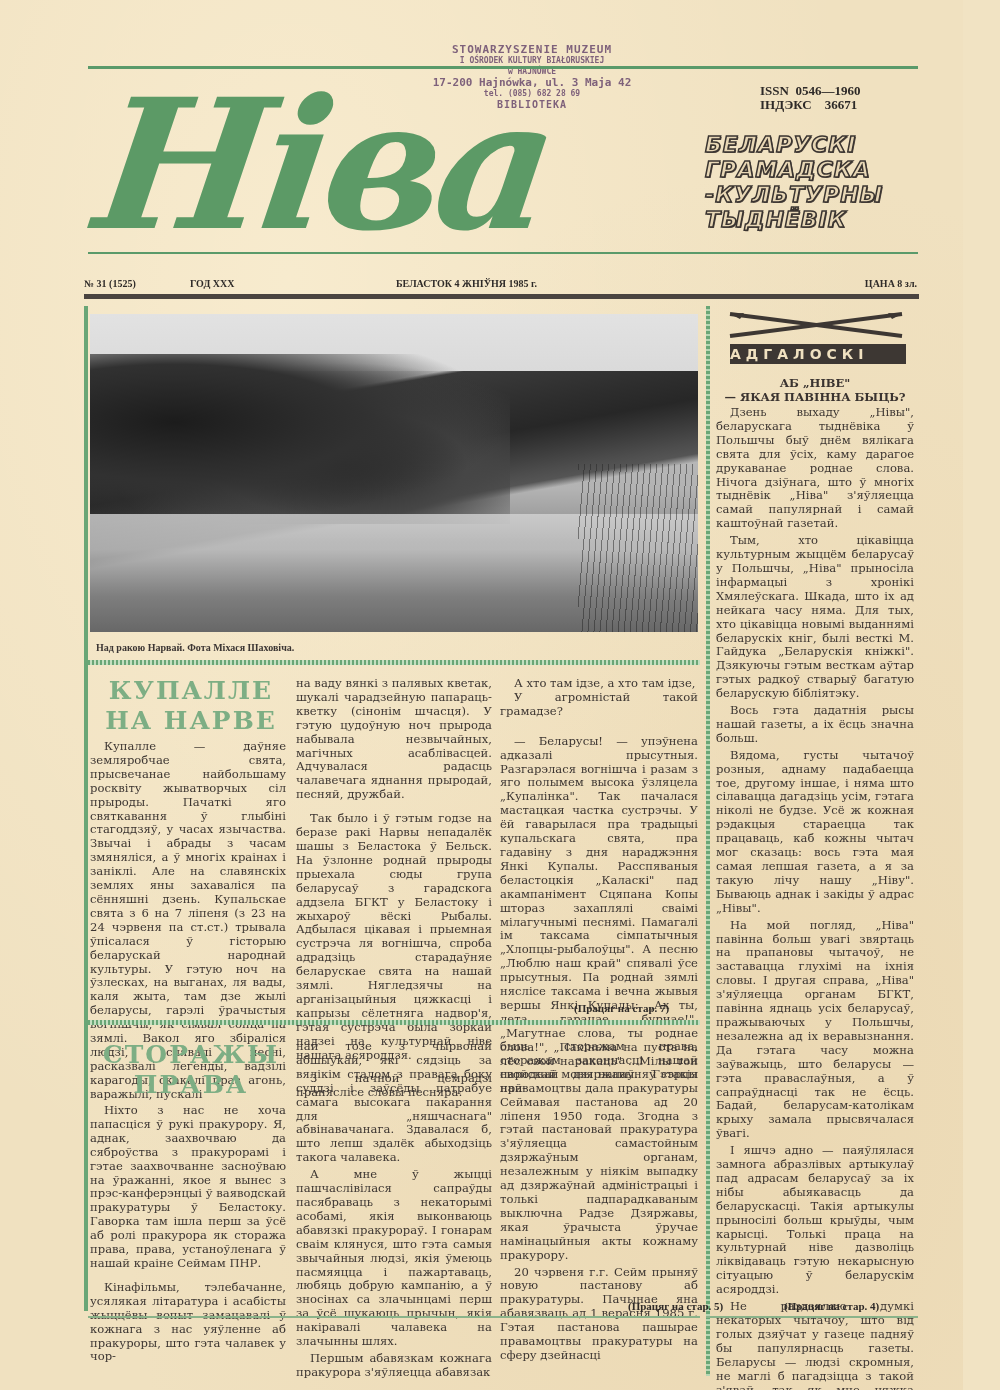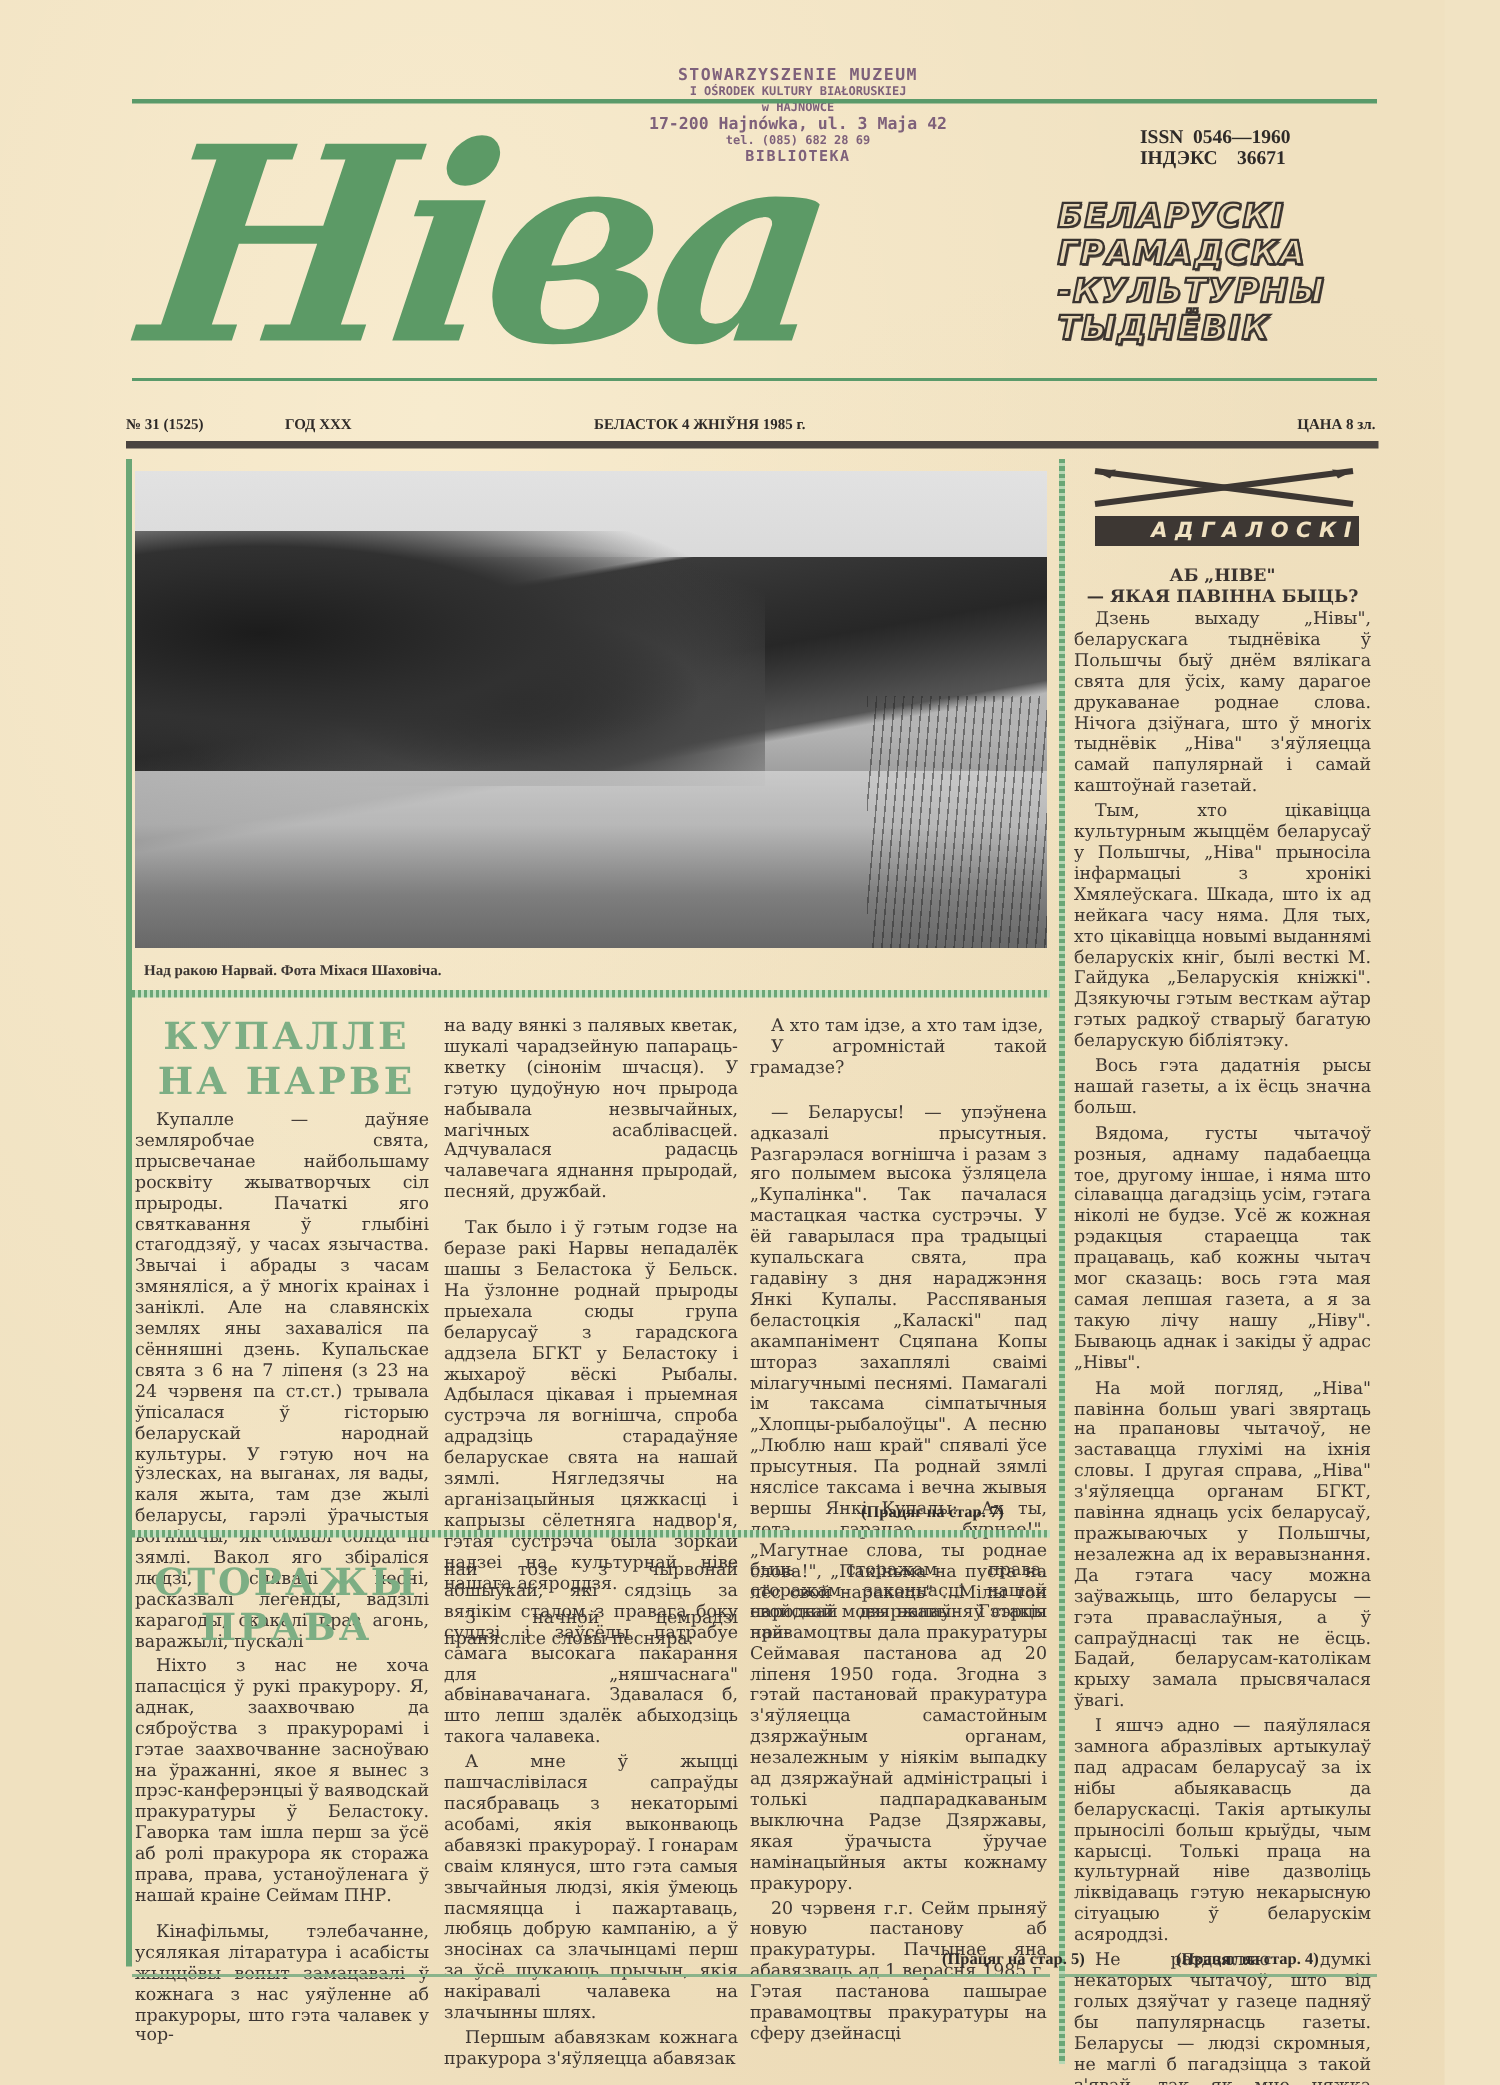--- a/index.html
+++ b/index.html
@@ -98,22 +98,22 @@
     position: absolute; font-family: "DejaVu Serif", serif; font-weight: bold;
     color: #7dae84; text-align: center; letter-spacing: 2px; line-height: 30px; font-size: 25px;
   }
   .contd { position: absolute; font-family: "Liberation Serif", serif; font-weight: bold; font-size: 11px; color: #2e2a28; }
   .rubric {
     position: absolute; left: 720px; top: 310px; width: 190px; height: 54px;
   }
   .rubric .pens { position: absolute; left: 6px; top: 0; width: 180px; height: 30px; }
   .rubric .bar {
     position: absolute; left: 10px; top: 34px; width: 176px; height: 20px; background: #3d3733;
-    color: #f0e1c0; font-family: "DejaVu Sans", sans-serif; font-weight: bold; font-style: italic;
-    font-size: 14px; line-height: 20px; text-align: right; letter-spacing: 5px;
+    color: #f0e1c0; font-family: "DejaVu Sans", sans-serif; font-weight: bold; 
+    font-size: 14px; line-height: 20px; text-align: left; letter-spacing: 5px;
   }
   .side-title {
     position: absolute; left: 718px; top: 376px; width: 194px; text-align: center;
     font-family: "DejaVu Serif", serif; font-weight: bold; font-size: 11.5px; line-height: 14px; color: #3a3330;
   }
 </style>
 </head>
 <body>
 
 <div class="page">

